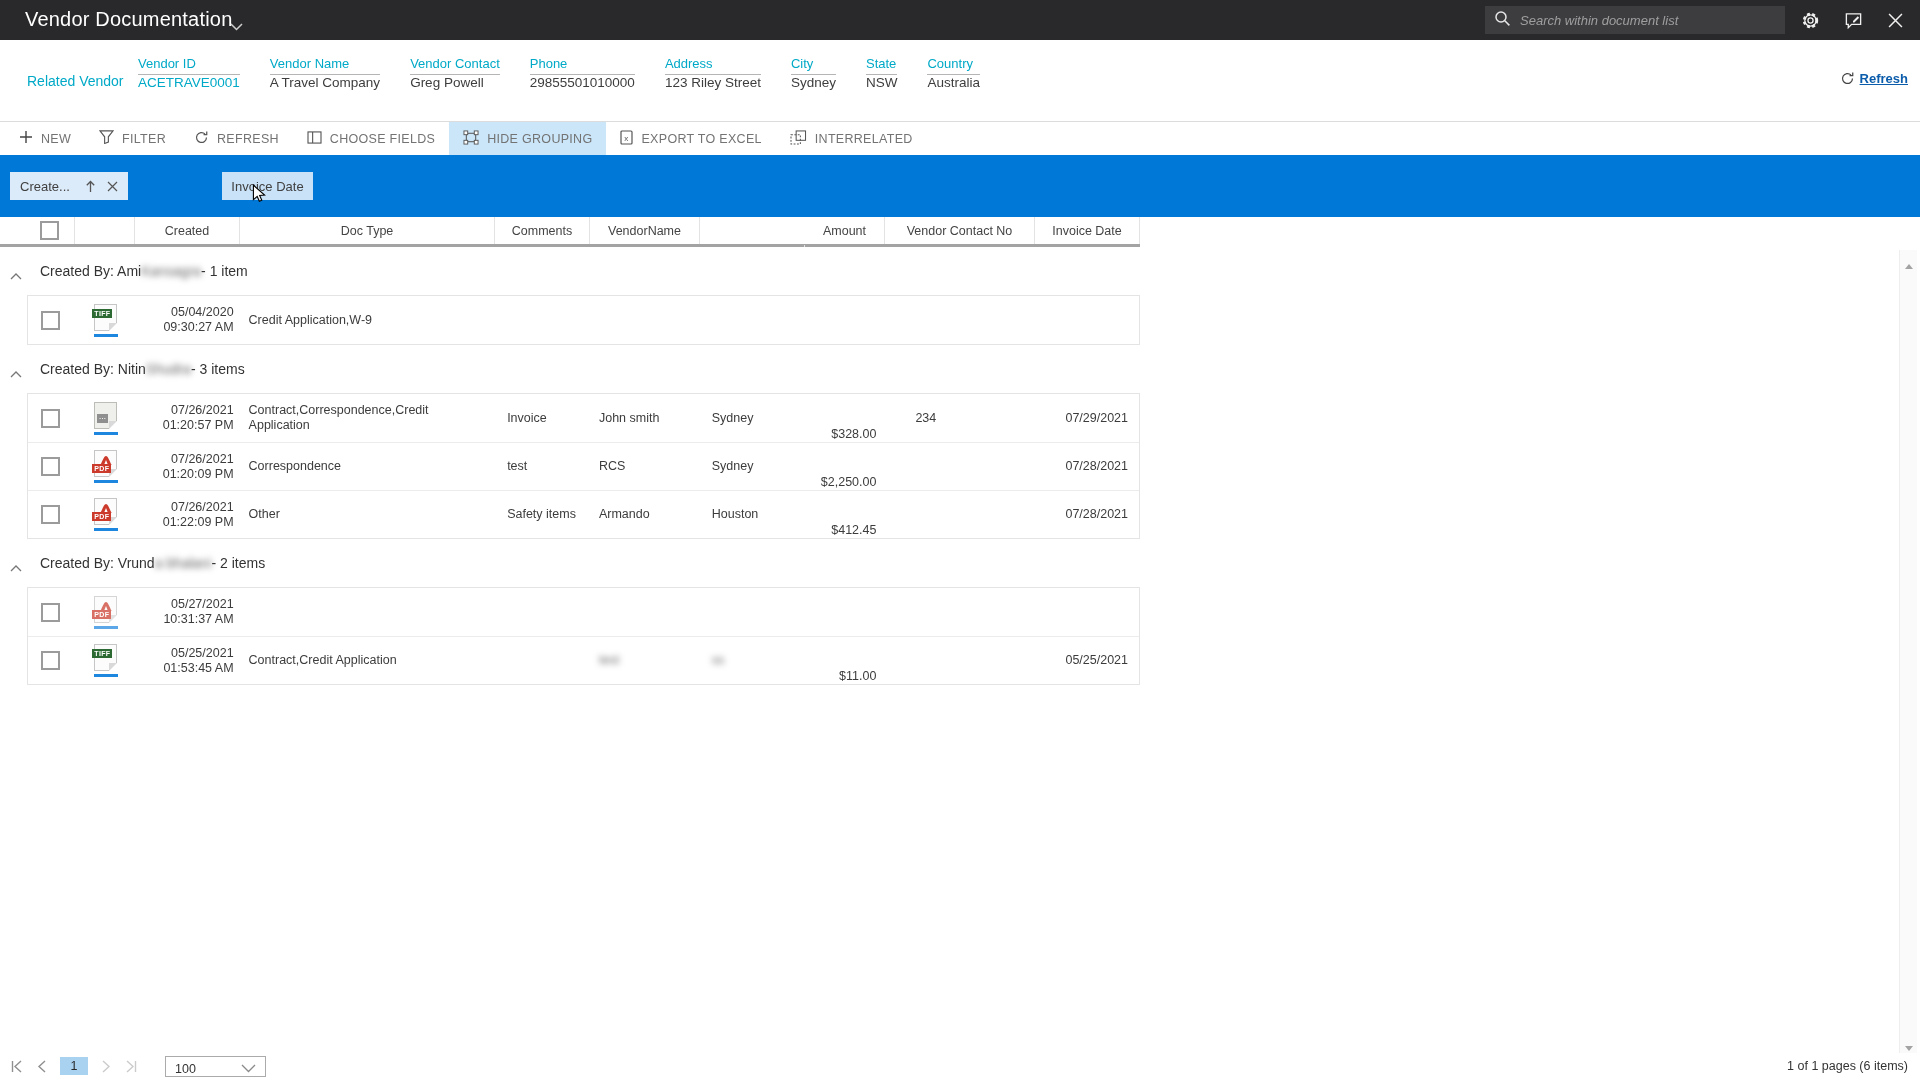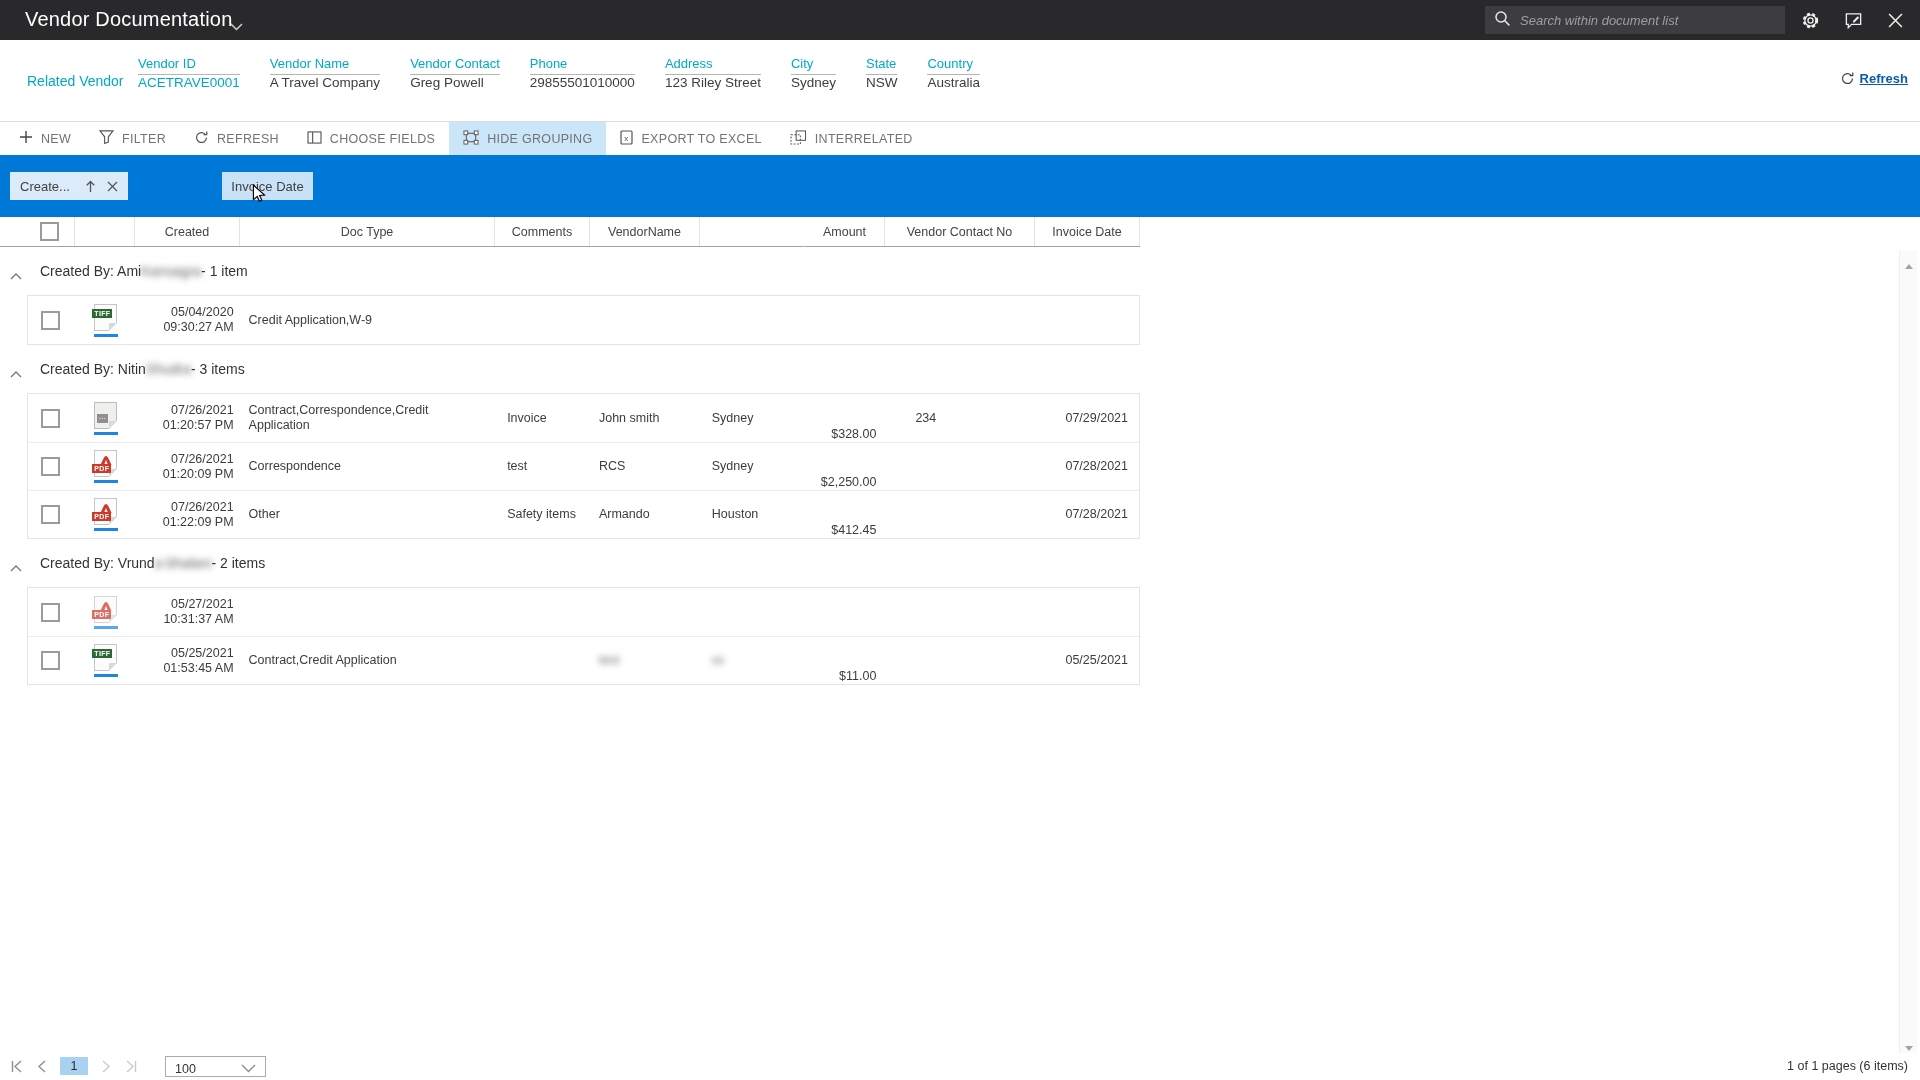--- a/index.html
+++ b/index.html
@@ -44,21 +44,21 @@
   .group-bar { position:absolute; left:0; top:155px; width:1920px; height:62px; background:var(--accent); }
   .chip { position:absolute; top:17px; height:28px; font-size:13px; color:#404040; display:flex; align-items:center; cursor:pointer; }
   .chip-create { left:10px; width:118px; background:#dcebf9; padding:0 10px; gap:11px; }
   .chip-create .chip-label { flex:1; }
   .chip-icon { display:flex; align-items:center; cursor:pointer; }
   .chip-field { left:222px; width:91px; background:#c9e2f8; justify-content:center; }
   .drag-cursor { position:absolute; left:252px; top:29px; z-index:5; }
 
   
   .table-wrap { position:absolute; left:0; top:217px; width:1140px; }
-  .thead { display:flex; height:30px; border-bottom:1px solid #a3a3a3; background:#fff; }
+  .thead { display:flex; height:30px; border-bottom:3px solid #a3a3a3; background:#fff; }
   .th { display:flex; align-items:center; justify-content:center; font-size:12.5px; color:#444;
         border-right:1px solid #e3e3e3; height:100%; cursor:pointer; }
   .th.cb { width:75px; justify-content:flex-start; padding-left:40px; cursor:default; }
   .th.icon { width:60px; cursor:default; }
   .checkbox { width:19px; height:19px; border:2px solid #9b9b9b; background:#fff; cursor:pointer; }
 
   .group-header { height:48px; display:flex; align-items:center; padding-left:40px; position:relative;
                   font-size:14px; color:#333; background:#fff; }
   .group-caret { position:absolute; left:10px; top:20px; cursor:pointer; }
   .blur { filter:blur(3px); color:#666; }

